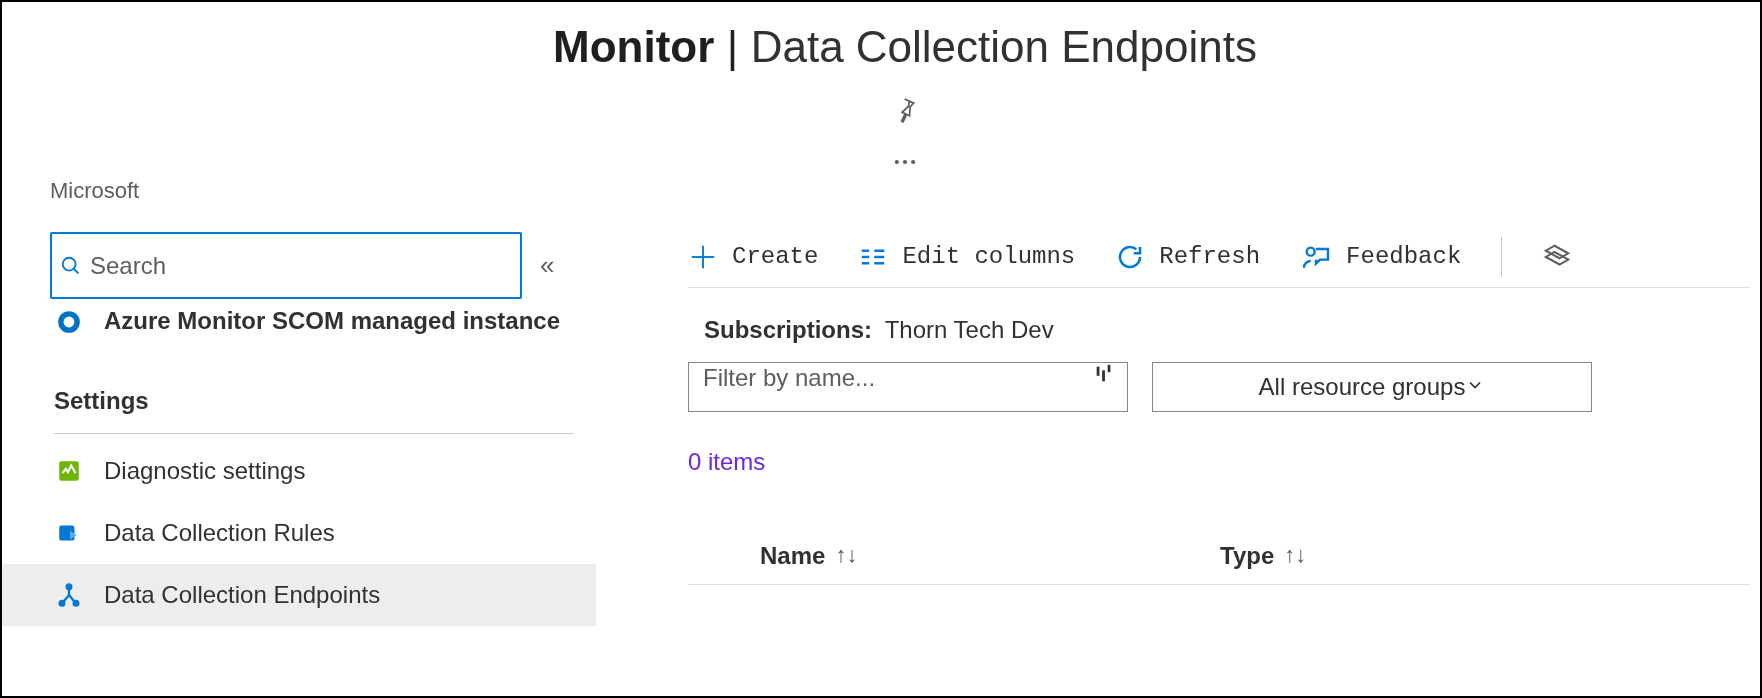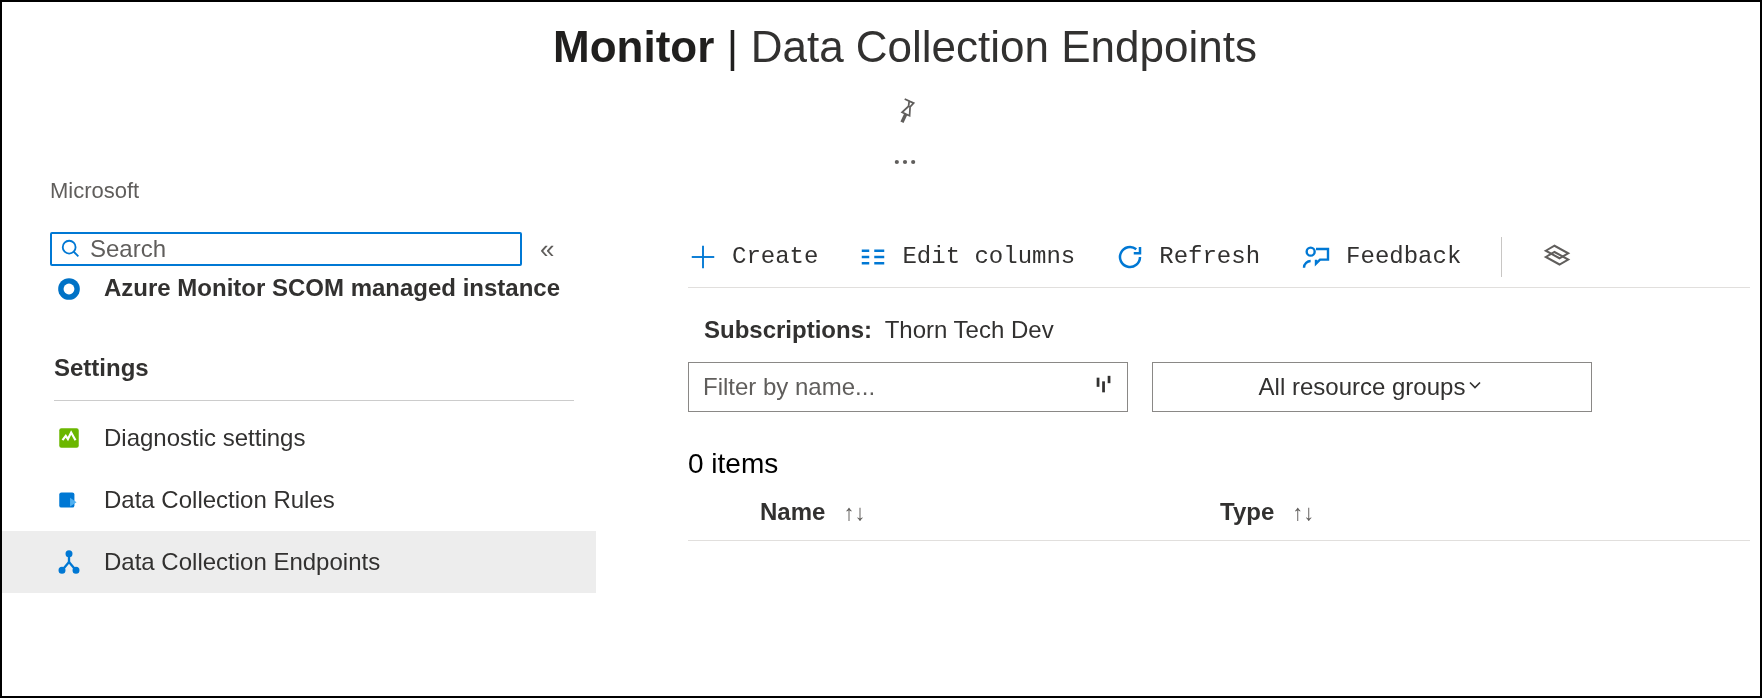--- a/index.html
+++ b/index.html
@@ -67,21 +67,21 @@
   .search-row {
     display: flex;
     align-items: center;
     gap: 18px;
   }
   .search-box {
     display: flex;
     align-items: center;
     border: 2px solid #0078d4;
     border-radius: 2px;
-    height: 34px;
+    height: 67px;
     width: 472px;
     padding: 0 8px;
   }
   .search-box svg { flex: none; }
   .search-input {
     border: none;
     outline: none;
     font-size: 24px;
     padding-left: 8px;
     width: 100%;
@@ -194,21 +194,21 @@
     margin-left: 16px;
   }
   .subs-label { font-weight: 700; }
   .filter-row {
     display: flex;
     gap: 24px;
     margin-top: 18px;
   }
   .filter-input-wrap {
     display: flex;
-    align-items: center;
+    align-items: flex-start;
     border: 1px solid #8a8886;
     height: 50px;
     width: 440px;
     padding: 0 12px;
   }
   .filter-input {
     border: none;
     outline: none;
     font-size: 24px;
     flex: 1;
@@ -221,36 +221,37 @@
     justify-content: center;
     border: 1px solid #8a8886;
     height: 50px;
     width: 440px;
     padding: 0 16px;
     font-size: 24px;
     cursor: pointer;
   }
   .item-count {
     margin-top: 36px;
-    font-size: 28px;
-    color: #000000;
+    font-size: 24px;
+    color: #6d28d9;
   }
   .table-header {
     display: flex;
     margin-top: 18px;
     padding-bottom: 14px;
     border-bottom: 1px solid #e1dfdd;
   }
   .th {
     display: flex;
-    align-items: flex-end;
-    gap: 18px;
+    align-items: flex-start;
+    gap: 10px;
     font-size: 24px;
     font-weight: 700;
     cursor: pointer;
+    margin-top: 48px;
   }
   .th.name { margin-left: 72px; width: 400px;}
   .th.type { margin-left: 60px; }
   .sort-arrows { color: #605e5c; font-weight: 400; font-size: 22px;}
 </style>
 </head>
 <body>
 
 <div class="page">
   <div class="header">

